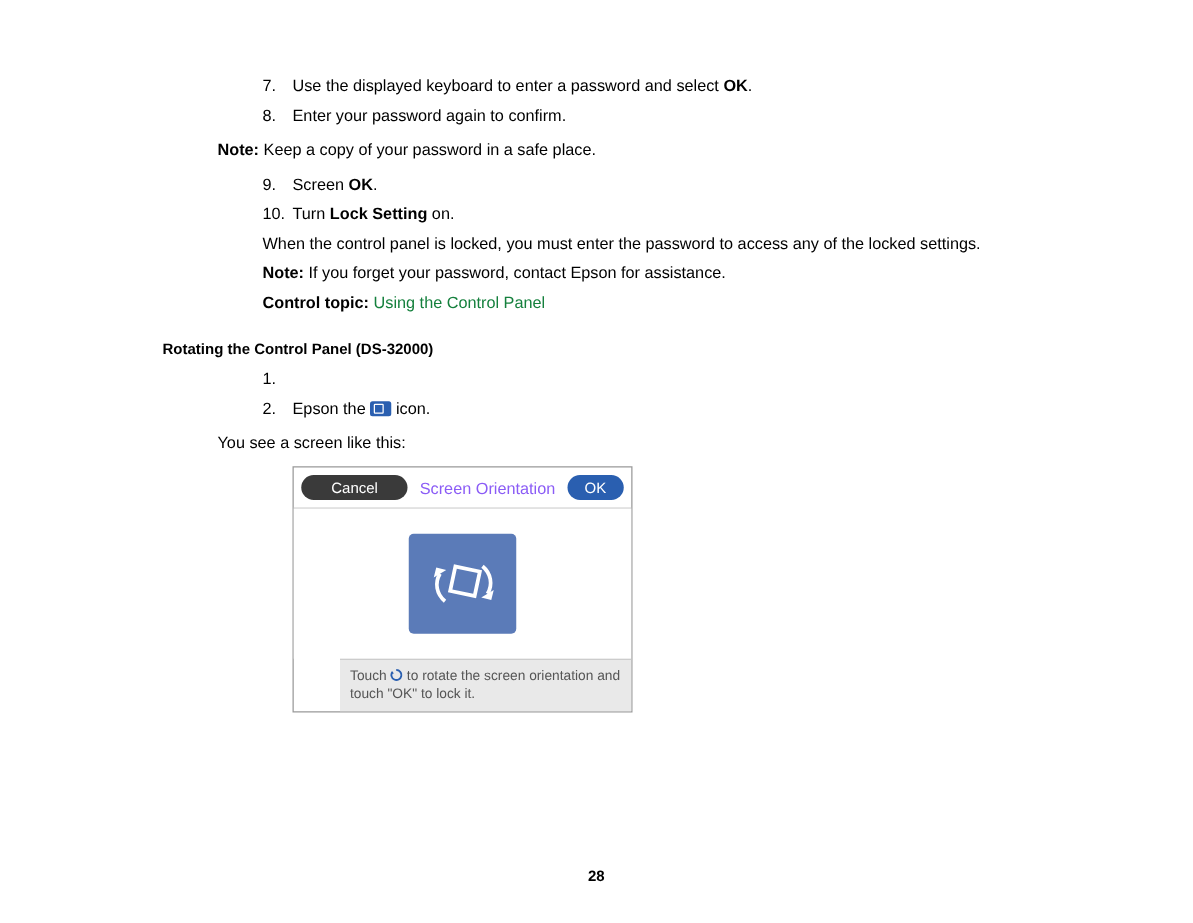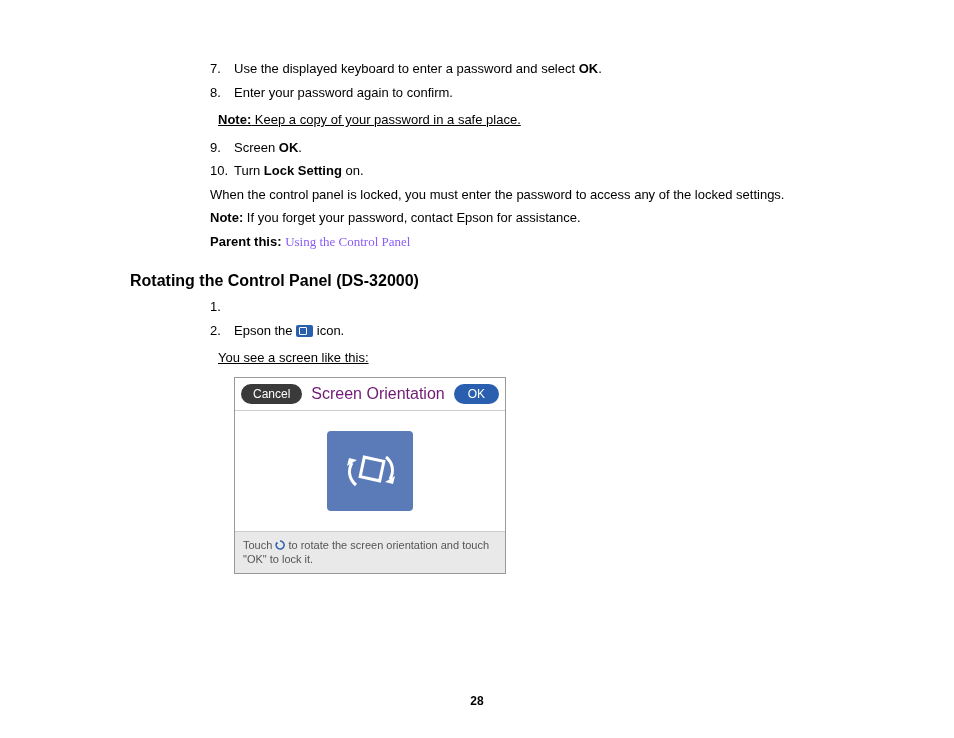--- a/index.html
+++ b/index.html
@@ -21,40 +21,38 @@
   }
   .li {
     display: flex;
     margin-bottom: 6px;
     line-height: 1.35;
   }
   .li .num {
     min-width: 24px;
   }
   .sub-block {
-    margin-left: 88px;   
+    margin-left: 44px;   
     margin-top: 10px;
     margin-bottom: 10px;
     line-height: 1.35;
-    text-decoration: underline;
   }
   .body-p {
     margin-left: 80px;
     margin-top: 0;
     margin-bottom: 6px;
     line-height: 1.35;
   }
   b { font-weight: bold; }
   a.topic-link {
-    color: #8b5cf6;
+    color: #15803d;
     text-decoration: none;
-    font-family: Liberation Serif, serif;
   }
   h2.section {
-    font-size: 16px;
+    font-size: 12px;
     font-weight: bold;
     margin: 22px 0 8px 0;
   }
   
   .icon-rotate {
     display: inline-block;
     width: 17px;
     height: 12px;
     background: #2a5fb0;
     border-radius: 2px;
@@ -87,33 +85,33 @@
     display:flex;
     align-items:center;
     justify-content:space-between;
     padding:6px 6px;
     border-bottom:1px solid #ccc;
   }
   .btn-cancel {
     background:#3a3a3a;
     color:#fff;
     font-size:12px;
-    padding:3px 12px;
+    padding:3px 24px;
     border-radius:11px;
   }
   .btn-ok {
     background:#2a5fb0;
     color:#fff;
     font-size:12px;
     padding:3px 14px;
     border-radius:11px;
   }
   .screen-title {
-    color:#701a75;
-    font-size:16px;
+    color:#8b5cf6;
+    font-size:13px;
   }
   .screen-body {
     height:120px;
     display:flex;
     align-items:center;
     justify-content:center;
     background:#fff;
   }
   .rotate-tile {
     width:86px;
@@ -124,20 +122,21 @@
     align-items:center;
     justify-content:center;
   }
   .screen-footer {
     background:#e9e9e9;
     color:#555;
     font-size:11px;
     padding:6px 8px;
     line-height:1.3;
     border-top:1px solid #ccc;
+    margin-left:37px;
   }
   .tiny-rotate {
     display:inline-block;
     width:10px; height:10px;
     vertical-align:-1px;
   }
   .page-number {
     position:absolute;
     bottom:30px;
     left:0;
@@ -184,21 +183,21 @@
     </div>
   </div>
 
   <div class="body-p">When the control panel is locked, you must enter the password to access any of the locked settings.</div>
 
   <div class="body-p">
     <b>Note:</b><span> If you forget your password, contact Epson for assistance.</span>
   </div>
 
   <div class="body-p">
-    <b>Parent this:</b>
+    <b>Control topic:</b>
     <span> </span>
     <a href="#" class="topic-link">Using the Control Panel</a>
   </div>
 
   <h2 class="section">Rotating the Control Panel (DS-32000)</h2>
 
 
   <div class="ol-cont">
     <div class="li">
       <span class="num">1.</span>

